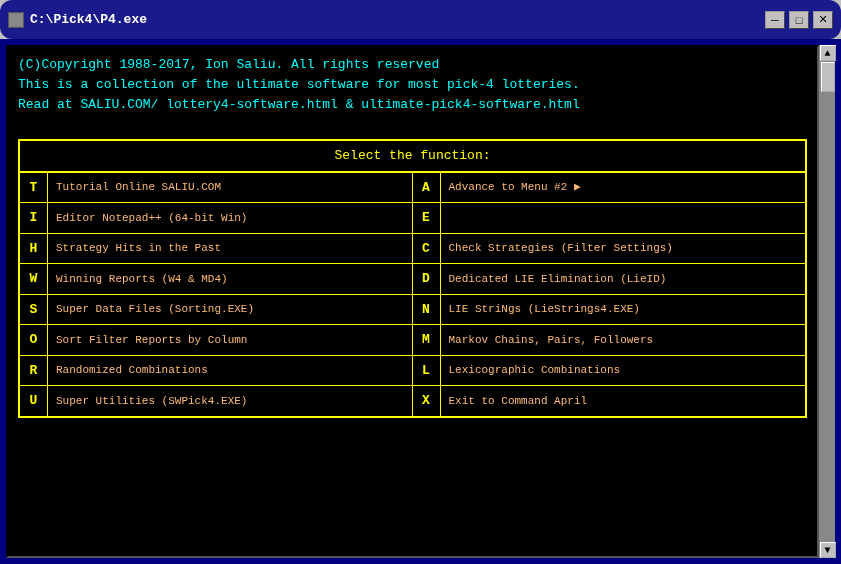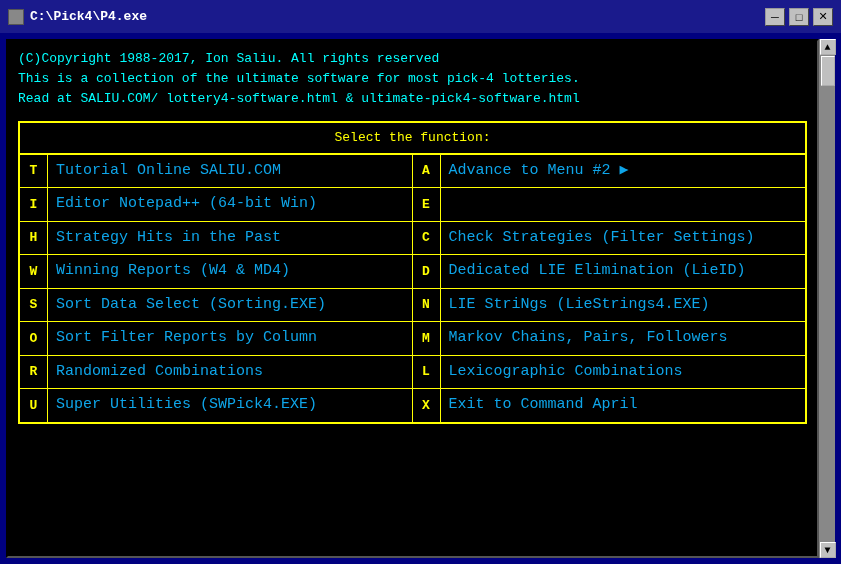--- a/index.html
+++ b/index.html
@@ -13,22 +13,23 @@
       flex-direction: column;
     }
 
     
     .title-bar {
       background: #1a1a8c;
       color: white;
       display: flex;
       align-items: center;
       padding: 4px 8px;
-      height: 33px;
+      height: 39px;
       user-select: none;
+      border-radius: 12px;
     }
     .title-bar-icon {
       width: 16px;
       height: 16px;
       background: #888;
       border: 1px solid #555;
       margin-right: 6px;
       flex-shrink: 0;
     }
     .title-bar-text {
@@ -79,21 +80,21 @@
       color: #00ffff;
     }
     .console-header p {
       font-size: 13px;
       line-height: 1.55;
     }
 
     
     .menu-box {
       border: 2px solid #ffff00;
-      margin-top: 12px;
+      margin-top: 24px;
       color: #ffff00;
     }
     .menu-title {
       text-align: center;
       padding: 5px 0;
       border-bottom: 2px solid #ffff00;
       font-size: 13px;
       color: #ffff00;
     }
     .menu-grid {
@@ -113,23 +114,23 @@
       font-weight: bold;
       padding: 5px 8px;
       border-right: 1px solid #ffff00;
       min-width: 28px;
       display: flex;
       align-items: center;
       justify-content: center;
       font-size: 13px;
     }
     .menu-label {
-      color: #0ea5e9;
+      color: #fdba74;
       padding: 5px 8px;
-      font-size: 15px;
+      font-size: 11px;
       display: flex;
       align-items: center;
     }
     .menu-cell:last-child {
       border-bottom: none;
     }
 
     
     .menu-grid .menu-cell:nth-last-child(-n+2) {
       border-bottom: none;
@@ -226,21 +227,21 @@
           <span class="menu-key">W</span>
           <span class="menu-label">Winning Reports (W4 &amp; MD4)</span>
         </div>
         <div class="menu-cell">
           <span class="menu-key">D</span>
           <span class="menu-label">Dedicated LIE Elimination (LieID)</span>
         </div>
 
         <div class="menu-cell">
           <span class="menu-key">S</span>
-          <span class="menu-label">Sort Data Select (Sorting.EXE)</span>
+          <span class="menu-label">Super Data Files (Sorting.EXE)</span>
         </div>
         <div class="menu-cell">
           <span class="menu-key">N</span>
           <span class="menu-label">LIE StriNgs (LieStrings4.EXE)</span>
         </div>
 
         <div class="menu-cell">
           <span class="menu-key">O</span>
           <span class="menu-label">Sort Filter Reports by Column</span>
         </div>

